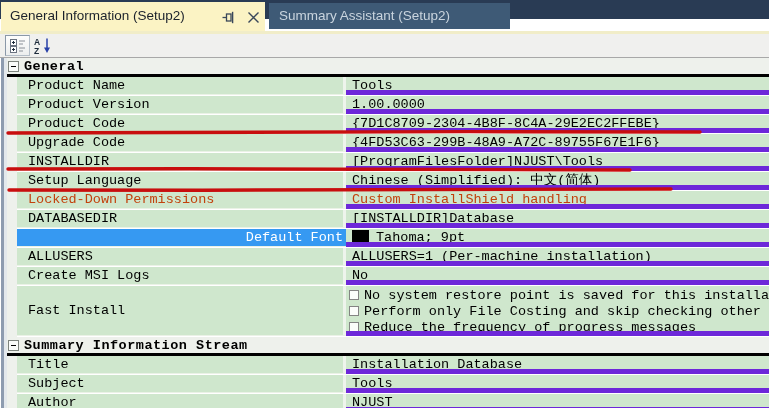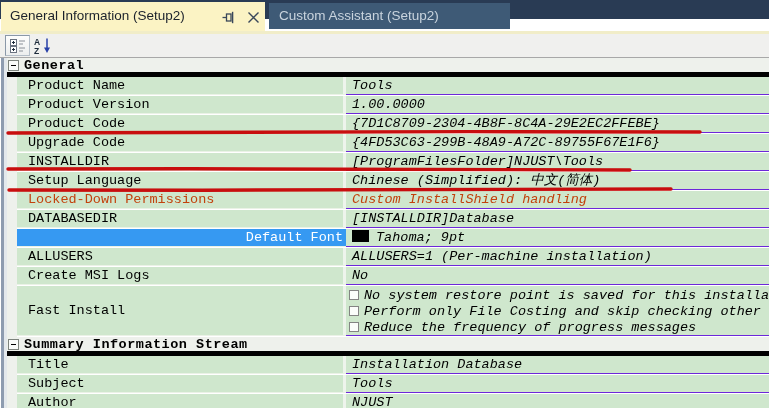--- a/index.html
+++ b/index.html
@@ -18,30 +18,30 @@
 
   
   .toolbar { position:absolute; left:0; top:34px; width:769px; height:24px; background:#f0f0ee; border-bottom:1px solid #a8a8a8; }
   .tbtn { position:absolute; top:1px; }
   .tbtn.cat { left:5px; width:25px; height:21px; border:1px solid; border-color:#8a98a8 #b4bec8 #b4bec8 #8a98a8; background:linear-gradient(180deg,#fdfdfd,#eceeee); padding:3px 0 0 4px; }
   .tbtn.az { left:33px; width:22px; height:20px; padding-top:2px; }
 
   
   .grid { position:absolute; left:7px; top:58px; width:762px; height:350px; overflow:hidden;
           font-family:"Liberation Mono", monospace; font-size:13.5px; color:#000; background:#fff; }
-  .sech { display:flex; align-items:center; height:19px; background:var(--hdr,#eef1ec); border-bottom:5px solid #000000; }
+  .sech { display:flex; align-items:center; height:19px; background:var(--hdr,#eef1ec); border-bottom:3px solid #000000; }
   .colbox { width:11px; height:11px; border:1px solid #7d837d; background:#fafcfa; margin-left:1px; position:relative; }
   .colbox::after { content:""; position:absolute; left:2px; top:4px; width:5px; height:1px; background:#000; }
   .sect { margin-left:5px; font-weight:bold; letter-spacing:0.5px; }
 
   .prow { display:flex; height:19px; }
   .gut  { width:10px; background:var(--hdr,#eef1ec); }
   .ncell{ width:326px; background:var(--cell,#cfe7cd); padding-left:11px; line-height:18px; height:18px; border-bottom:1px solid #eaf2e6; overflow:hidden; white-space:nowrap; }
   .vdiv { width:3px; background:#eef4ec; height:18px; border-bottom:1px solid #eaf2e6; }
-  .vcell{ flex:1; background:var(--cell,#cfe7cd); padding-left:6px; line-height:18px; height:18px; border-bottom:1px solid #6d28d9; overflow:hidden; white-space:nowrap;font-style:italic; }
+  .vcell{ flex:1; background:var(--cell,#cfe7cd); padding-left:6px; line-height:18px; height:18px; border-bottom:5px solid #6d28d9; overflow:hidden; white-space:nowrap; }
   .prow.sel .ncell { background:var(--sel,#3699f2); color:#fff;text-align:right; }
   .prow.sel .vdiv  { background:var(--sel,#3699f2); }
   .prow.dis .ncell, .prow.dis .vcell { color:#c2410c; }
   .prow.multi { height:51px; }
   .prow.multi .ncell { height:50px; line-height:50px; }
   .prow.multi .vdiv { height:50px; }
   .prow.multi .vcell { height:50px; line-height:16px; padding-left:3px; padding-top:2px; }
   .cbline { height:16px; white-space:nowrap; }
   .cb { display:inline-block; width:10px; height:10px; border:1px solid #848484; background:#fbfdfb; margin-right:5px; vertical-align:-1px; }
   .swatch { display:inline-block; width:17px; height:12px; background:#000; margin-right:7px; vertical-align:-1px; }
@@ -62,21 +62,21 @@
       <svg class="pin" width="15" height="14" viewBox="0 0 15 14">
         <path d="M0.5 6.5 H4.5" stroke="#39475a" stroke-width="1.3" fill="none"></path>
         <rect x="4.5" y="3" width="4.5" height="7" fill="#fbf3c4" stroke="#39475a" stroke-width="1.3"></rect>
         <path d="M10.6 0.8 V12.2" stroke="#39475a" stroke-width="1.4" fill="none"></path>
       </svg>
       <svg class="cls" width="14" height="14" viewBox="0 0 14 14">
         <path d="M1.5 1.5 L11.5 11.5 M11.5 1.5 L1.5 11.5" stroke="#39475a" stroke-width="1.4" fill="none"></path>
       </svg>
     </div>
     <div class="tab inactive">
-      <span>Custom Assistant (Setup2)</span>
+      <span>Summary Assistant (Setup2)</span>
     </div>
   </div>
 
   <div class="accent"></div>
 
   <div class="toolbar">
     <div class="tbtn cat">
       <svg width="16" height="14" viewBox="0 0 16 14">
         <rect x="0.5" y="0.5" width="6" height="6" fill="#fff" stroke="#6a7280"></rect>
         <path d="M2 3.5 H5 M3.5 2 V5" stroke="#1c2a3a" stroke-width="1"></path>

